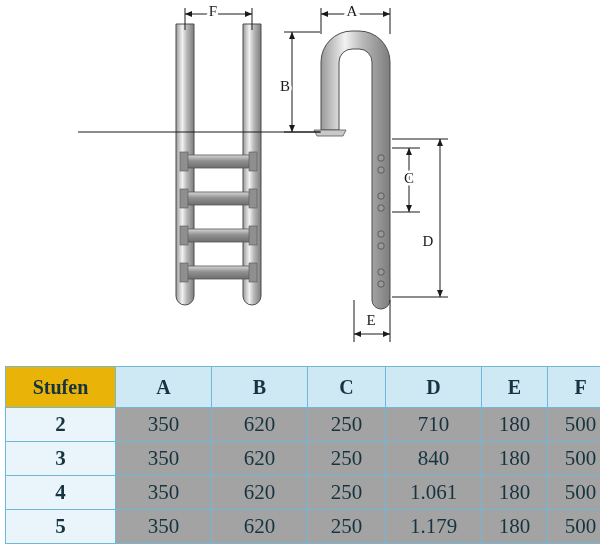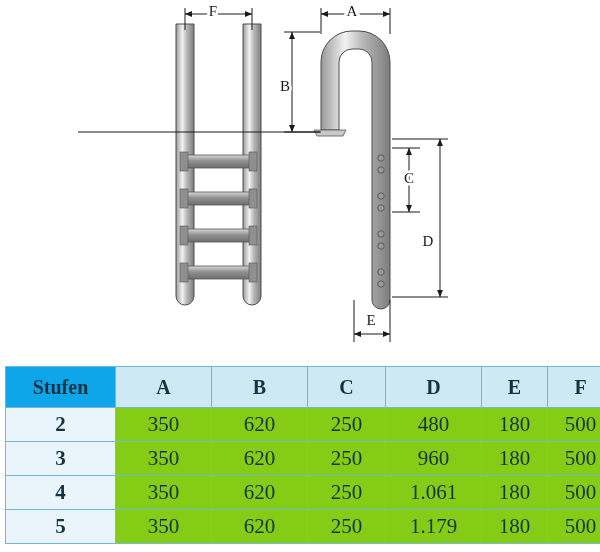--- a/index.html
+++ b/index.html
@@ -41,31 +41,31 @@
     color: #16343f;
   }
   table.spec thead th {
     background: #cfe9f4;
     font-size: 20px;
     font-weight: bold;
     height: 40px;
     padding: 0;
   }
   table.spec tbody td {
-    background: #84cc16;
+    background: #a3a3a3;
     font-size: 21px;
     height: 33px;
     padding: 0;
   }
   table.spec tbody td.firstcol {
     background: #eaf5fb;
     font-weight: bold;
   }
   table.spec thead th.firstcol {
-    background: #0ea5e9;
+    background: #eab308;
   }
   .dim-label {
     font-family: "Liberation Serif", serif;
     font-size: 15px;
     fill: #1a1a1a;
   }
 </style>
 </head>
 <body>
 
@@ -199,30 +199,30 @@
         <th>E</th>
         <th>F</th>
       </tr>
     </thead>
     <tbody>
       <tr>
         <td class="firstcol">2</td>
         <td>350</td>
         <td>620</td>
         <td>250</td>
-        <td>480</td>
+        <td>710</td>
         <td>180</td>
         <td>500</td>
       </tr>
       <tr>
         <td class="firstcol">3</td>
         <td>350</td>
         <td>620</td>
         <td>250</td>
-        <td>960</td>
+        <td>840</td>
         <td>180</td>
         <td>500</td>
       </tr>
       <tr>
         <td class="firstcol">4</td>
         <td>350</td>
         <td>620</td>
         <td>250</td>
         <td>1.061</td>
         <td>180</td>

